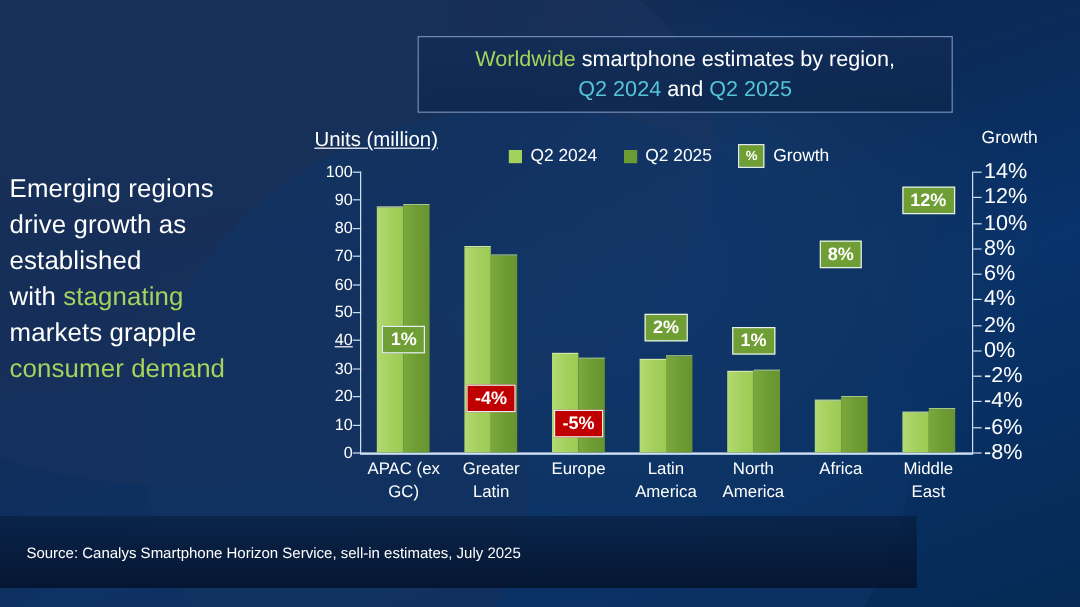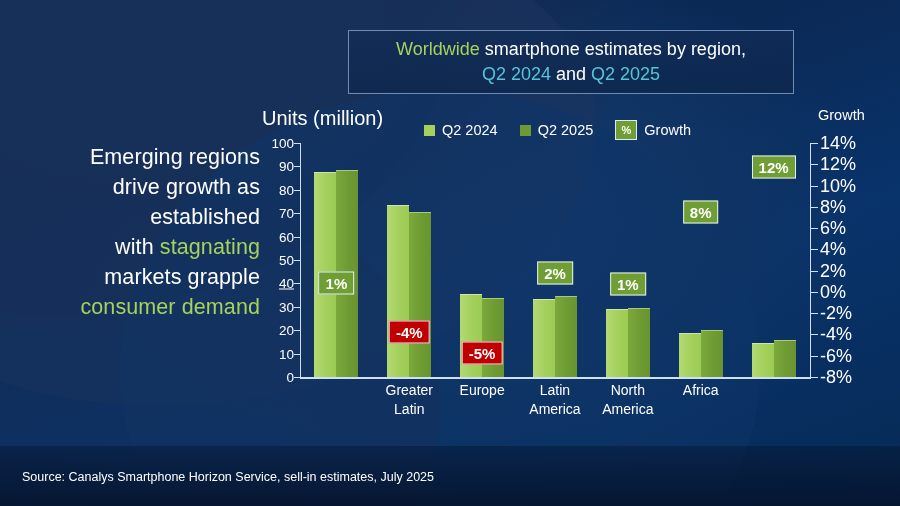--- a/index.html
+++ b/index.html
@@ -17,21 +17,21 @@
   }
   .bg-swoosh{position:absolute;border-radius:50%;pointer-events:none;}
   .sw1{left:-260px;top:-210px;width:720px;height:520px;background:#102a50;opacity:.75;transform:rotate(-12deg);}
   .sw2{left:-160px;top:-70px;width:760px;height:470px;background:#1b3560;opacity:.55;transform:rotate(-10deg);}
   .sw3{left:120px;top:90px;width:640px;height:560px;background:#0e3468;opacity:.55;}
   .sw4{left:-80px;top:200px;width:520px;height:420px;background:#16305a;opacity:.45;}
 
   
   .headline{
     position:absolute;left:8px;top:142px;width:252px;
-    text-align:right;color:#ffffff;font-size:21.5px;line-height:30px;
+    text-align:left;color:#ffffff;font-size:21.5px;line-height:30px;
     letter-spacing:.1px;
   }
   .headline .green{color:#a7d25b;}
 
   
   .titlebox{
     position:absolute;left:348px;top:30px;width:444px;height:62px;
     border:1px solid #6f8cb4;
     background:linear-gradient(180deg,rgba(17,44,86,.75),rgba(12,38,76,.75));
     display:flex;flex-direction:column;align-items:center;justify-content:center;
@@ -46,21 +46,21 @@
   .ylabels{position:absolute;left:258px;top:143px;width:36px;height:235px;}
   .ylab{position:absolute;right:0;transform:translateY(-50%);
     color:#ffffff;font-size:13.5px;text-align:right;white-space:nowrap;}
   .rlabels{position:absolute;left:820px;top:143px;width:50px;height:235px;}
   .rlab{position:absolute;left:0;transform:translateY(-50%);
     color:#ffffff;font-size:18px;white-space:nowrap;}
   .ltickholder,.rtickholder{position:absolute;top:143px;height:235px;width:7px;}
   .ltickholder{left:294px;} .rtickholder{left:811px;}
   .tk{position:absolute;width:7px;height:1px;background:#cfe0f2;}
 
-  .units-label{position:absolute;left:262px;top:107px;color:#ffffff;font-size:20px;white-space:nowrap;}
+  .units-label{position:absolute;left:262px;top:107px;color:#ffffff;font-size:17px;white-space:nowrap;text-decoration:underline;}
   .growth-label{position:absolute;left:818px;top:107px;color:#ffffff;font-size:14.5px;white-space:nowrap;}
 
   
   .legend{position:absolute;left:424px;top:120px;display:flex;align-items:center;gap:22px;}
   .lg{display:flex;align-items:center;gap:7px;color:#fff;font-size:14.5px;white-space:nowrap;}
   .sw-box{width:11px;height:11px;display:inline-block;}
   .sw-2024{background:#a2d15c;}
   .sw-2025{background:#6d9b33;}
   .pct-badge{
     width:20px;height:18px;background:#6f9e35;border:1.5px solid #dfe9f5;
@@ -86,21 +86,21 @@
     position:absolute;transform:translate(-50%,-50%);
     padding:2px 6px;border:1.5px solid #e6eef8;
     color:#ffffff;font-size:15px;font-weight:bold;white-space:nowrap;
     display:flex;align-items:center;justify-content:center;
   }
   .gbadge.pos{background:#6f9e35;}
   .gbadge.neg{background:#c00000;}
 
   
   .footer{
-    position:absolute;left:0;bottom:0;width:900px;height:60px;
+    position:absolute;left:0;bottom:16px;width:764px;height:60px;
     background:linear-gradient(180deg,rgba(6,25,55,.55),rgba(5,20,46,.92));
   }
   .source{position:absolute;left:22px;bottom:22px;color:#ffffff;font-size:12.5px;white-space:nowrap;}
 
   .logos{position:absolute;right:16px;bottom:14px;display:flex;align-items:center;gap:22px;}
   .omdia{display:flex;align-items:center;gap:7px;}
   .omdia-text{display:flex;flex-direction:column;line-height:1;}
   .omdia-name{color:#ffffff;font-size:25px;font-weight:bold;letter-spacing:-.4px;}
   .omdia-sub{color:#c4d2e3;font-size:6.5px;letter-spacing:.2px;margin-top:2px;white-space:nowrap;}
   .omdia-sub b{color:#ffffff;}
@@ -208,20 +208,24 @@
       <div class="rlab" style="top: 234px;">-8%</div>
     </div>
 
   <div class="groups" id="groups">
       <div class="group" style="left: 0px; width: 72.8571px;">
         <div class="bars">
           <div class="bar b2024" title="Q2 2024 — APAC (ex GC): 87" style="height: 203.58px;"></div>
           <div class="bar b2025" title="Q2 2025 — APAC (ex GC): 88" style="height: 205.92px;"></div>
         </div>
         <div class="gbadge pos" style="left: 50%; top: 140px;">1%</div>
+        <div class="catlabel">
+          <div>APAC (ex</div>
+          <div>GC)</div>
+        </div>
       </div>
       <div class="group" style="left: 72.8571px; width: 72.8571px;">
         <div class="bars">
           <div class="bar b2024" title="Q2 2024 — Greater China: 73" style="height: 170.82px;"></div>
           <div class="bar b2025" title="Q2 2025 — Greater China: 70" style="height: 163.8px;"></div>
         </div>
         <div class="gbadge neg" style="left: 50%; top: 189px;">-4%</div>
         <div class="catlabel">
           <div>Greater</div>
           <div>Latin</div>
@@ -268,20 +272,24 @@
         <div class="catlabel">
           <div>Africa</div>
         </div>
       </div>
       <div class="group" style="left: 437.143px; width: 72.8571px;">
         <div class="bars">
           <div class="bar b2024" title="Q2 2024 — Middle East: 14" style="height: 32.76px;"></div>
           <div class="bar b2025" title="Q2 2025 — Middle East: 15.5" style="height: 36.27px;"></div>
         </div>
         <div class="gbadge pos" style="left: 50%; top: 24px;">12%</div>
+        <div class="catlabel">
+          <div>Middle</div>
+          <div>East</div>
+        </div>
       </div>
     </div>
 
   <div class="footer">
     <div class="source">Source: Canalys Smartphone Horizon Service, sell-in estimates, July 2025</div>
   </div>
 
 </div>
 
 </body></html>

